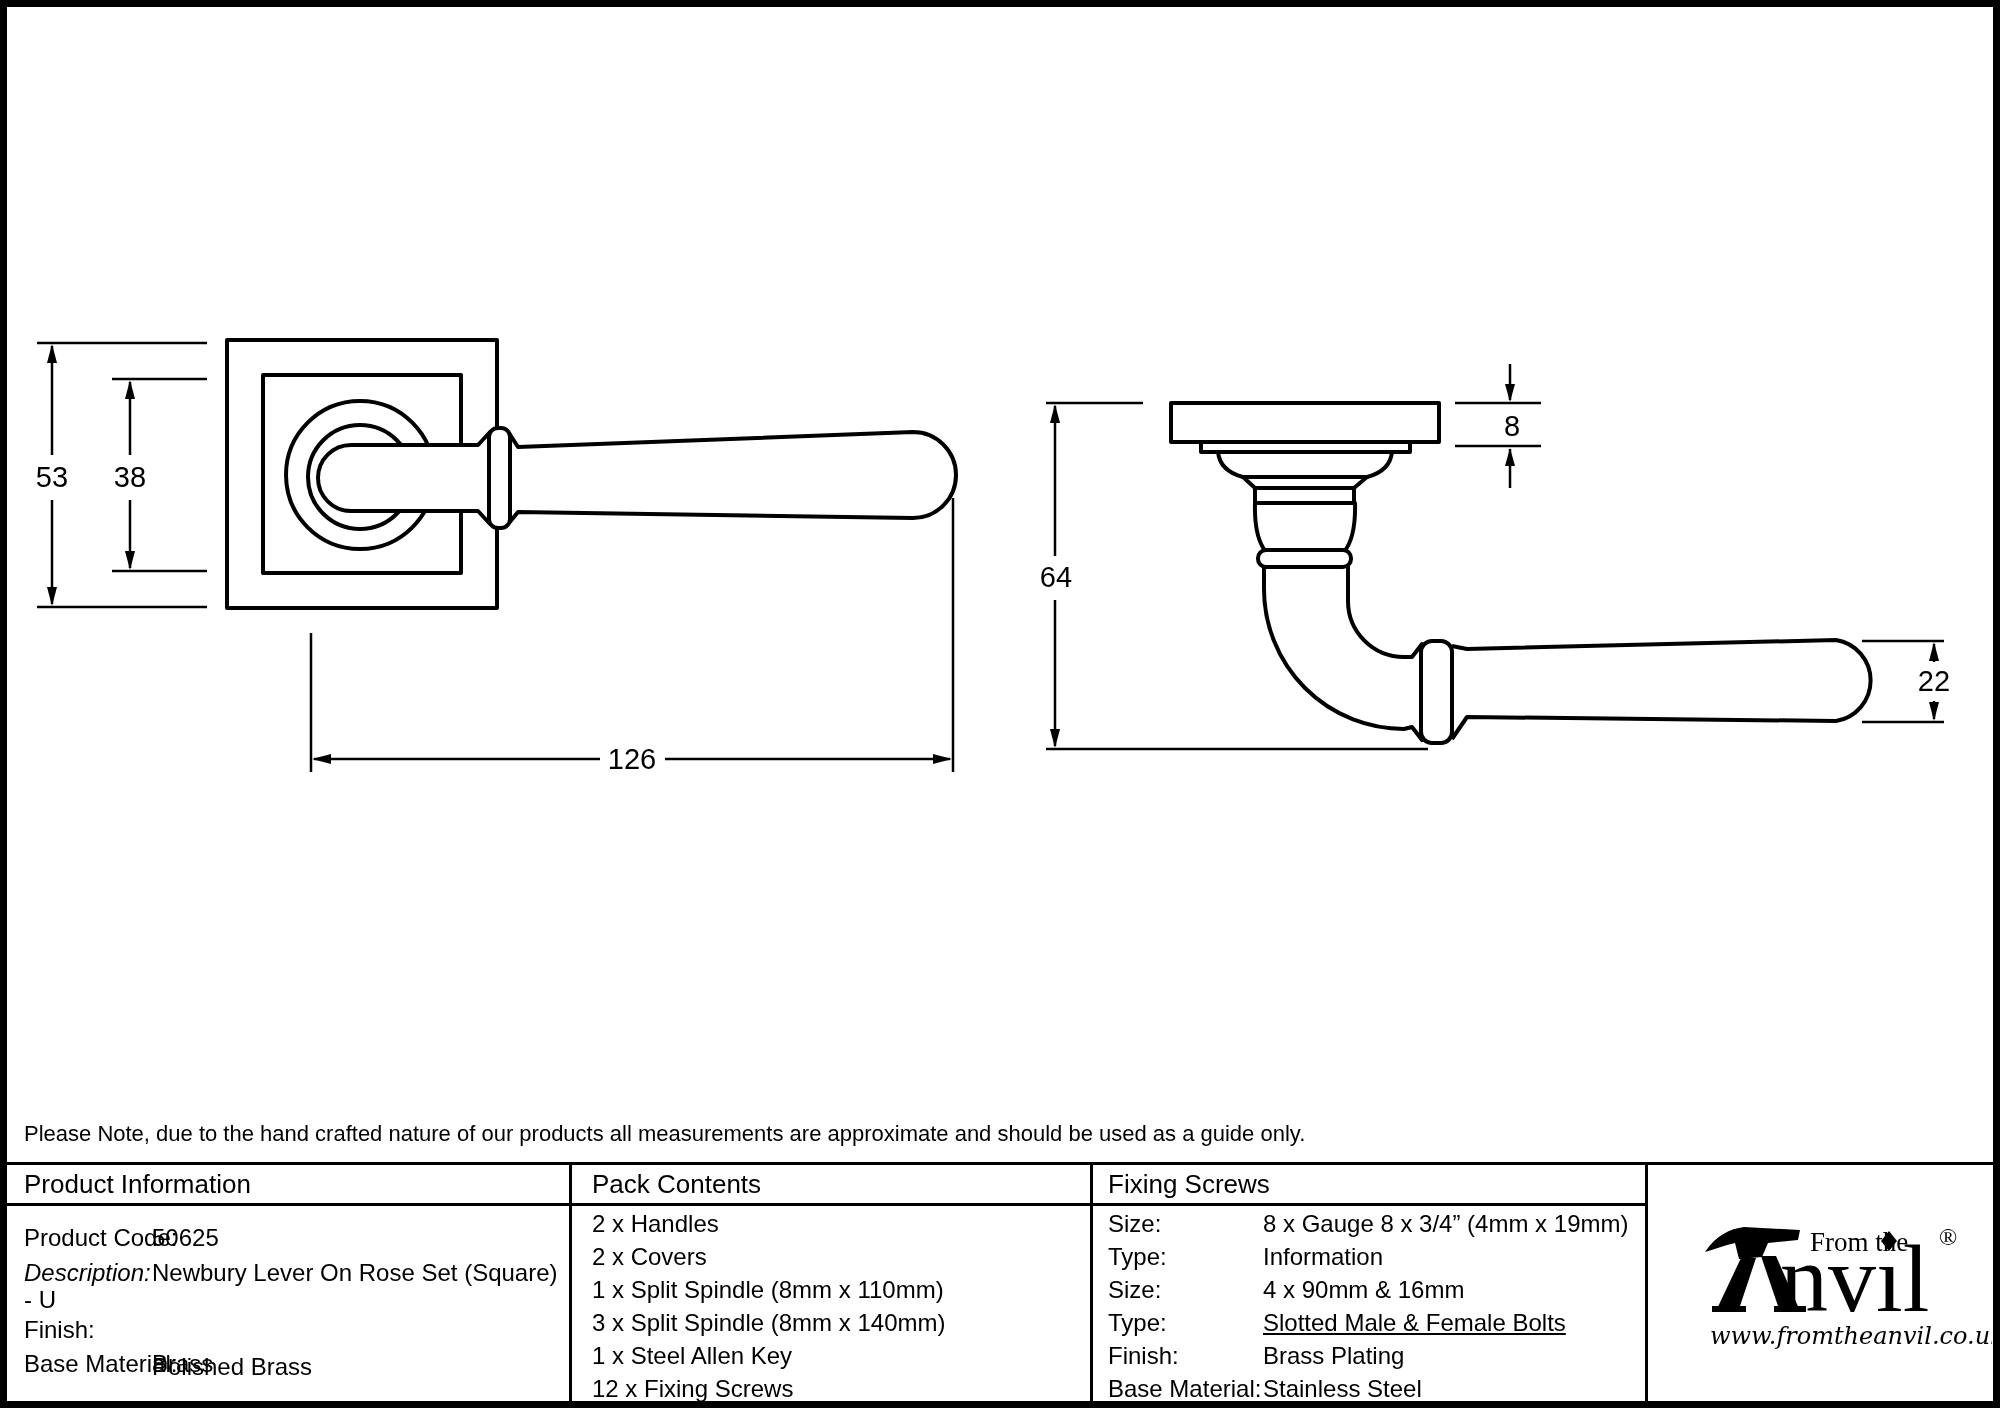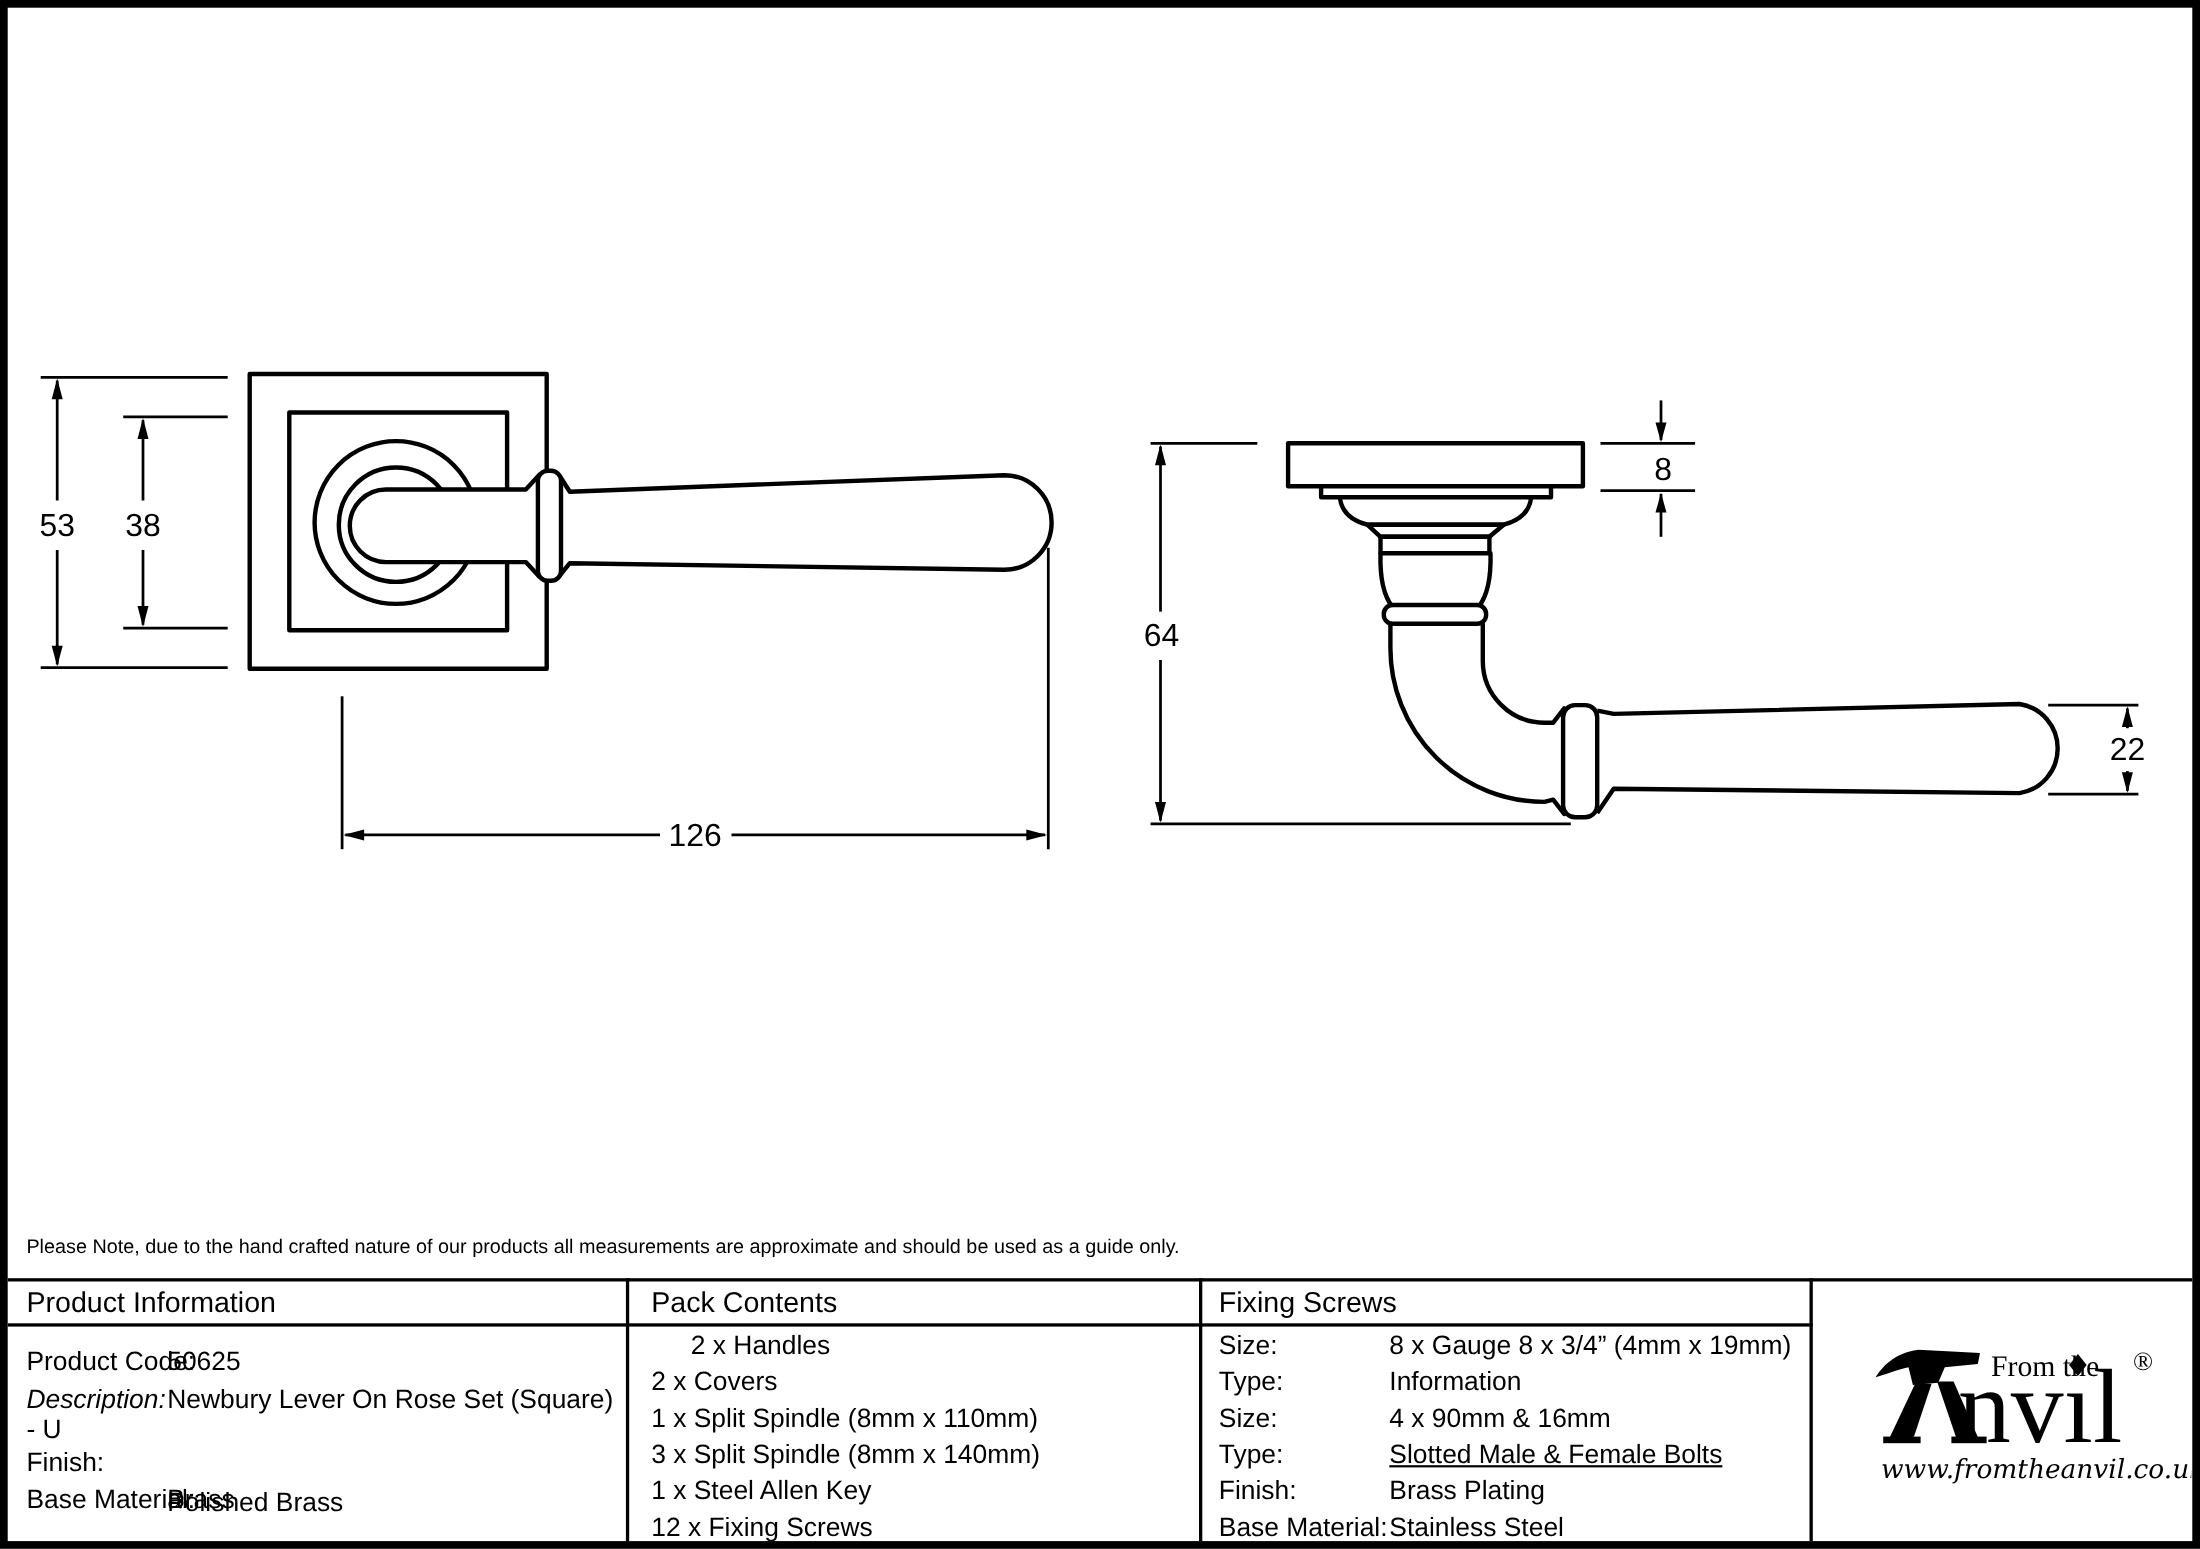--- a/index.html
+++ b/index.html
@@ -5,21 +5,21 @@
   html,body{margin:0;padding:0;background:#fff;}
   body{width:2000px;height:1408px;position:relative;overflow:hidden;
        font-family:"Liberation Sans",sans-serif;color:#000;}
   .abs{position:absolute;}
   .line{position:absolute;background:#000;}
   #page-border{position:absolute;left:0;top:0;width:2000px;height:1408px;
        border:7px solid #000;box-sizing:border-box;}
   #drawing-svg{position:absolute;left:0;top:0;}
   .cell-text{position:absolute;font-size:24px;line-height:27px;white-space:nowrap;}
   .hdr{font-size:26px;}
-  .note{font-size:18px;}
+  .note{font-size:22px;}
   svg text{font-family:"Liberation Sans",sans-serif;fill:#000;}
   .part{fill:#fff;stroke:#000;stroke-width:4;stroke-linejoin:round;}
   .part-nf{fill:none;stroke:#000;stroke-width:4;stroke-linejoin:round;stroke-linecap:round;}
   .dim{stroke:#000;stroke-width:2.5;}
   .dimtxt{font-size:29px;text-anchor:middle;}
   .arr{fill:#000;stroke:none;}
   .serif{font-family:"Liberation Serif",serif;}
 </style>
 </head>
 <body>
@@ -130,21 +130,21 @@
   <div class="cell-text" style="left:24px;top:1259px;font-style:italic;">Description:</div>
   <div class="cell-text" style="left:152px;top:1259px;">Newbury Lever On Rose Set (Square)</div>
   <div class="cell-text" style="left:24px;top:1286px;">- U</div>
   <div class="cell-text" style="left:24px;top:1316px;">Finish:</div>
   <div class="cell-text" style="left:152px;top:1353px;">Polished Brass</div>
   <div class="cell-text" style="left:24px;top:1350px;">Base Material:</div>
   <div class="cell-text" style="left:152px;top:1350px;">Brass</div>
 </div>
 
 <div>
-  <div class="cell-text" style="left:592px;top:1210px;margin-left:36px;">2 x Handles</div>
+  <div class="cell-text" style="left:592px;top:1210px;">2 x Handles</div>
   <div class="cell-text" style="left:592px;top:1243px;">2 x Covers</div>
   <div class="cell-text" style="left:592px;top:1276px;">1 x Split Spindle (8mm x 110mm)</div>
   <div class="cell-text" style="left:592px;top:1309px;">3 x Split Spindle (8mm x 140mm)</div>
   <div class="cell-text" style="left:592px;top:1342px;">1 x Steel Allen Key</div>
   <div class="cell-text" style="left:592px;top:1375px;">12 x Fixing Screws</div>
 </div>
 
 <div>
   <div class="cell-text" style="left:1108px;top:1210px;">Size:</div>
   <div class="cell-text" style="left:1263px;top:1210px;">8 x Gauge 8 x 3/4” (4mm x 19mm)</div>

